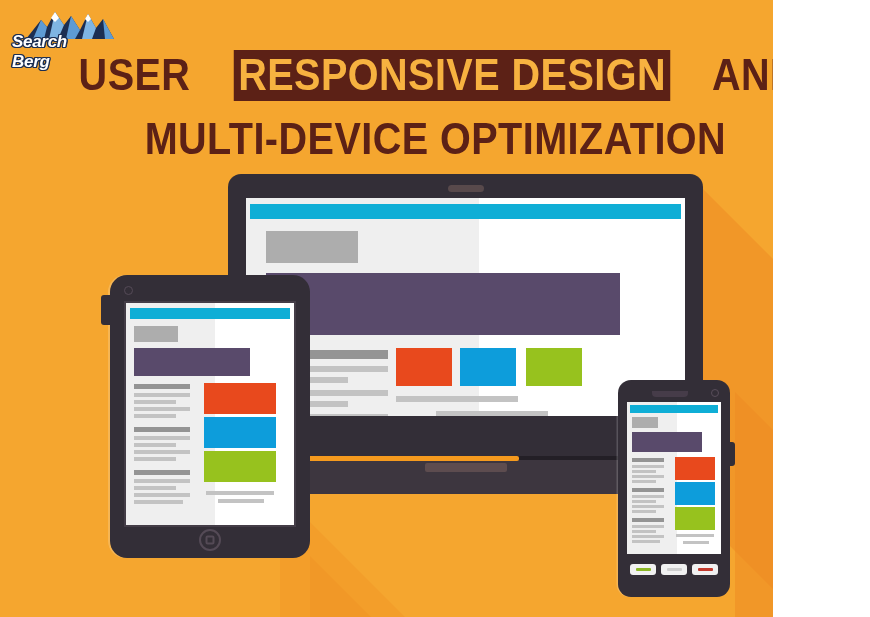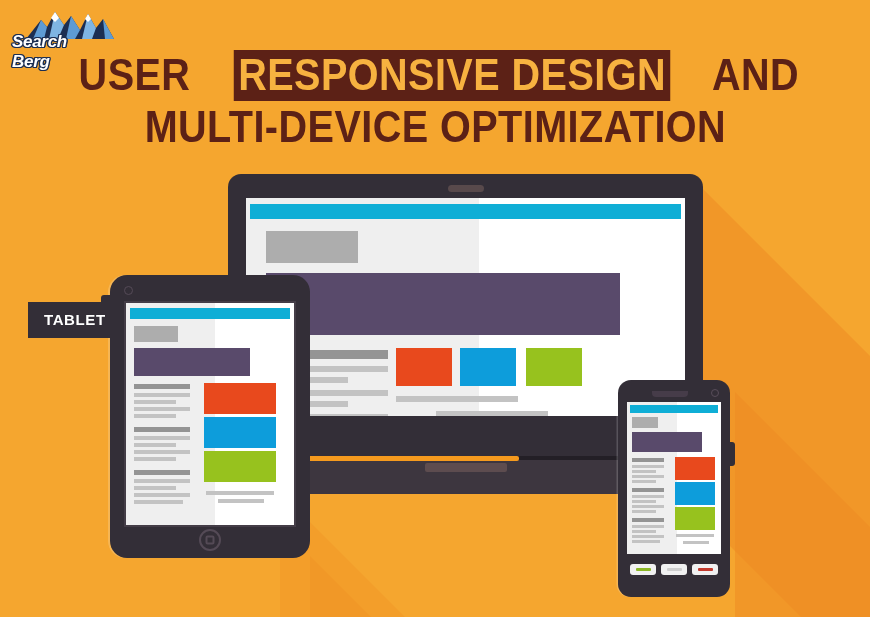--- a/index.html
+++ b/index.html
@@ -2,21 +2,21 @@
 <html><head>
 <meta charset="utf-8">
 <style>
   html, body {
     margin: 0;
     padding: 0;
     background: #ffffff;
   }
   #poster {
     position: relative;
-    width: 870px;
+    width: 773px;
     height: 617px;
     overflow: hidden;
     background: #F5A62F;
     font-family: "Liberation Sans", sans-serif;
     user-select: none;
   }
 
   
   .wedge {
     position: absolute;
@@ -95,21 +95,21 @@
     display: inline-block;
     transform-origin: center;
   }
   #hl-line1 { margin-left: 6px; }
   #hl-highlight {
     background: #5C2116;
     color: #F7B240;
     padding: 3px 5px 5px 5px;
     margin: 0 1px;
   }
-  #hl-line2 { display:block; margin-top: 4px; }
+  #hl-line2 { display:block; margin-top: 16px; }
 
   
   .dev-label {
     position: absolute;
     background: #332E37;
     color: #ffffff;
     font-size: 15px;
     font-weight: bold;
     letter-spacing: .6px;
     padding: 9px 16px 10px 16px;
@@ -441,15 +441,14 @@
         </div>
         <div class="phone-btn">
           <i style="background: rgb(207, 207, 207);"></i>
         </div>
         <div class="phone-btn">
           <i style="background: rgb(195, 58, 46);"></i>
         </div>
       </div>
   </div>
 
-  <div class="dev-label" id="label-tablet">TABLET</div>
 
 </div>
 
 </body></html>

